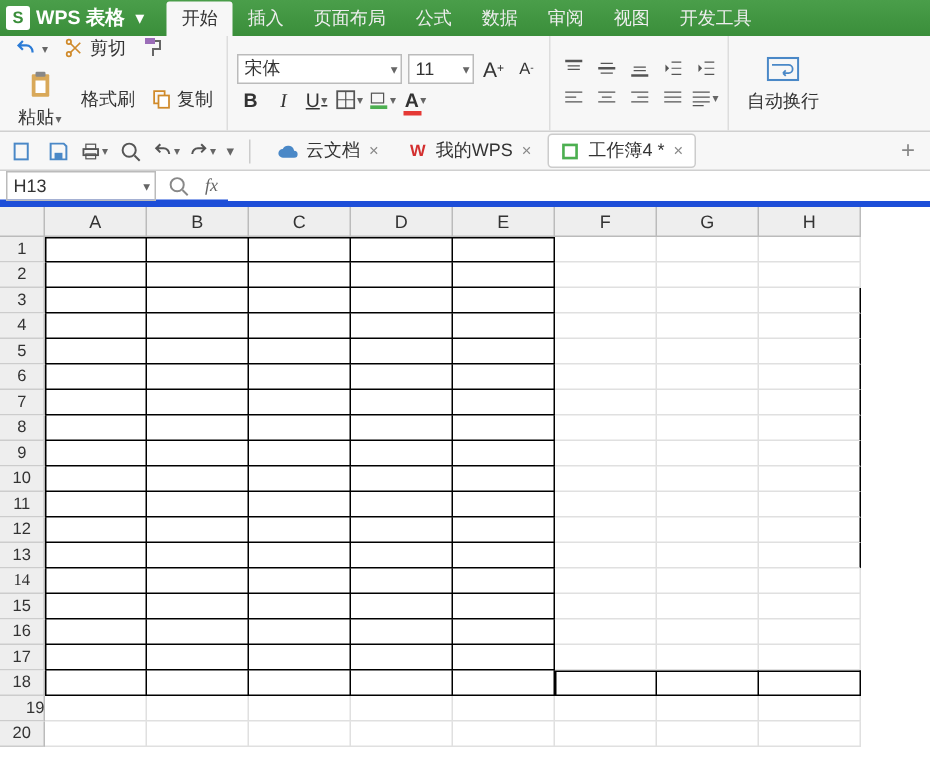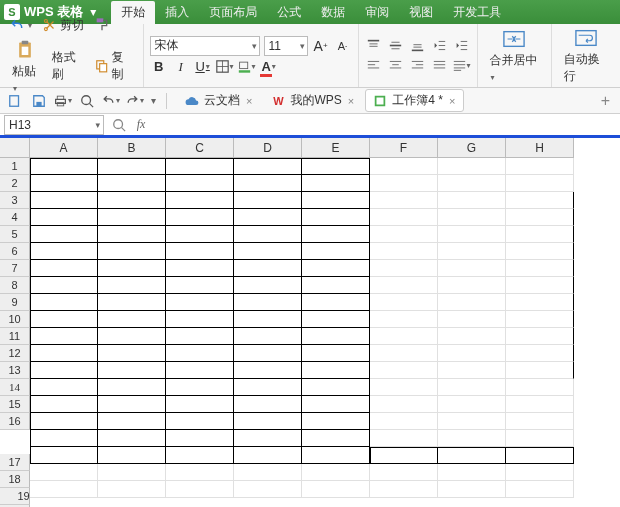--- a/index.html
+++ b/index.html
@@ -29,21 +29,21 @@
 
 
 .qat { height: 26px; background: #f7f7f7; border-bottom: 1px solid #d0d0d0; display:flex; align-items:center; padding:0 6px; gap:6px;}
 .qat .sep{width:1px;height:16px;background:#ccc;margin:0 4px;}
 .doc-tab { display:flex; align-items:center; gap:4px; padding:2px 6px; font-size:12px; border:1px solid transparent; border-radius:3px;}
 .doc-tab.active{background:#fff;border-color:#ccc;}
 .doc-tab .close{font-size:11px;color:#888;cursor:pointer;padding:0 2px;}
 .plus{font-size:16px;color:#888;cursor:pointer;padding:0 4px;}
 
 
-.fxbar { height:24px; border-bottom:3px solid #1d4ed8; display:flex; align-items:center; background:#fff;}
+.fxbar { height:24px; border-bottom:5px solid #1d4ed8; display:flex; align-items:center; background:#fff;}
 .namebox{width:100px;border:1px solid #bbb;height:20px;margin:0 4px;display:flex;align-items:center;padding:0 4px;font-size:12px;position:relative;}
 .namebox::after{content:"▾";position:absolute;right:3px;font-size:9px;color:#666;}
 .fx-btn{width:22px;height:22px;display:flex;align-items:center;justify-content:center;cursor:pointer;color:#666;}
 .fx-input{flex:1;height:20px;border:none;outline:none;padding:0 4px;font-size:12px;}
 
 
 .grid-wrap{position:relative;height:369px;overflow:hidden;background:#fff;}
 .corner{position:absolute;left:0;top:0;width:30px;height:20px;background:#eee;border-right:1px solid #bbb;border-bottom:1px solid #bbb;}
 .col-headers{position:absolute;left:30px;top:0;height:20px;display:flex;}
 .col-h{height:20px;background:#eee;border-right:1px solid #bbb;border-bottom:1px solid #bbb;display:flex;align-items:center;justify-content:center;font-size:12px;color:#333;}
@@ -244,31 +244,20 @@
             <line x1="1" y1="3" x2="15" y2="3" stroke="#555"></line>
             <line x1="1" y1="7" x2="15" y2="7" stroke="#555"></line>
             <line x1="1" y1="11" x2="15" y2="11" stroke="#555"></line>
             <line x1="1" y1="14" x2="10" y2="14" stroke="#555"></line>
           </svg>
           <span class="dd">▾</span>
         </span>
     </div>
   </div>
 
-  <div class="ribbon-group" style="border-right:1px solid #ddd;">
-    <div class="btn-big">
-      <span class="ico-lg">
-          <svg width="22" height="18" viewBox="0 0 24 18">
-            <rect x="1" y="1" width="22" height="16" fill="none" stroke="#4a88c7" stroke-width="1.5"></rect>
-            <path d="M5 9h5M19 9h-5M10 6l3 3-3 3M14 6l-3 3 3 3" fill="none" stroke="#4a88c7" stroke-width="1.3"></path>
-          </svg>
-        </span>
-      <span><span>合并居中</span><span class="dd">▾</span></span>
-    </div>
-  </div>
 
   <div class="ribbon-group" style="border-right:none;">
     <div class="btn-big">
       <span class="ico-lg">
           <svg width="22" height="18" viewBox="0 0 24 18">
             <rect x="1" y="1" width="22" height="16" fill="none" stroke="#4a88c7" stroke-width="1.5"></rect>
             <path d="M4 6h12a3 3 0 010 6h-4m0 0l2-2m-2 2l2 2" fill="none" stroke="#4a88c7" stroke-width="1.3"></path>
           </svg>
         </span>
       <span>自动换行</span>
@@ -383,21 +372,21 @@
       <div class="row-h" style="height: 17px;">7</div>
       <div class="row-h" style="height: 17px;">8</div>
       <div class="row-h" style="height: 17px;">9</div>
       <div class="row-h" style="height: 17px;">10</div>
       <div class="row-h" style="height: 17px;">11</div>
       <div class="row-h" style="height: 17px;">12</div>
       <div class="row-h" style="height: 17px;">13</div>
       <div class="row-h" style="height: 17px; font-family: Liberation Serif, serif;">14</div>
       <div class="row-h" style="height: 17px;">15</div>
       <div class="row-h" style="height: 17px;">16</div>
-      <div class="row-h" style="height: 17px; margin-top: 24px;">17</div>
+      <div class="row-h" style="height: 17px;">17</div>
       <div class="row-h" style="height: 17px;">18</div>
       <div class="row-h" style="height: 17px; padding-left: 18px;">19</div>
       <div class="row-h" style="height: 17px;">20</div>
     </div>
   <div class="cells">
       <div class="cell b-r b-b b-l b-t" style="left: 0px; top: 0px; width: 68px; height: 17px;"></div>
       <div class="cell b-r b-b b-t" style="left: 68px; top: 0px; width: 68px; height: 17px;"></div>
       <div class="cell b-r b-b b-t" style="left: 136px; top: 0px; width: 68px; height: 17px;"></div>
       <div class="cell b-r b-b b-t" style="left: 204px; top: 0px; width: 68px; height: 17px;"></div>
       <div class="cell b-r b-b b-t" style="left: 272px; top: 0px; width: 68px; height: 17px;"></div>

